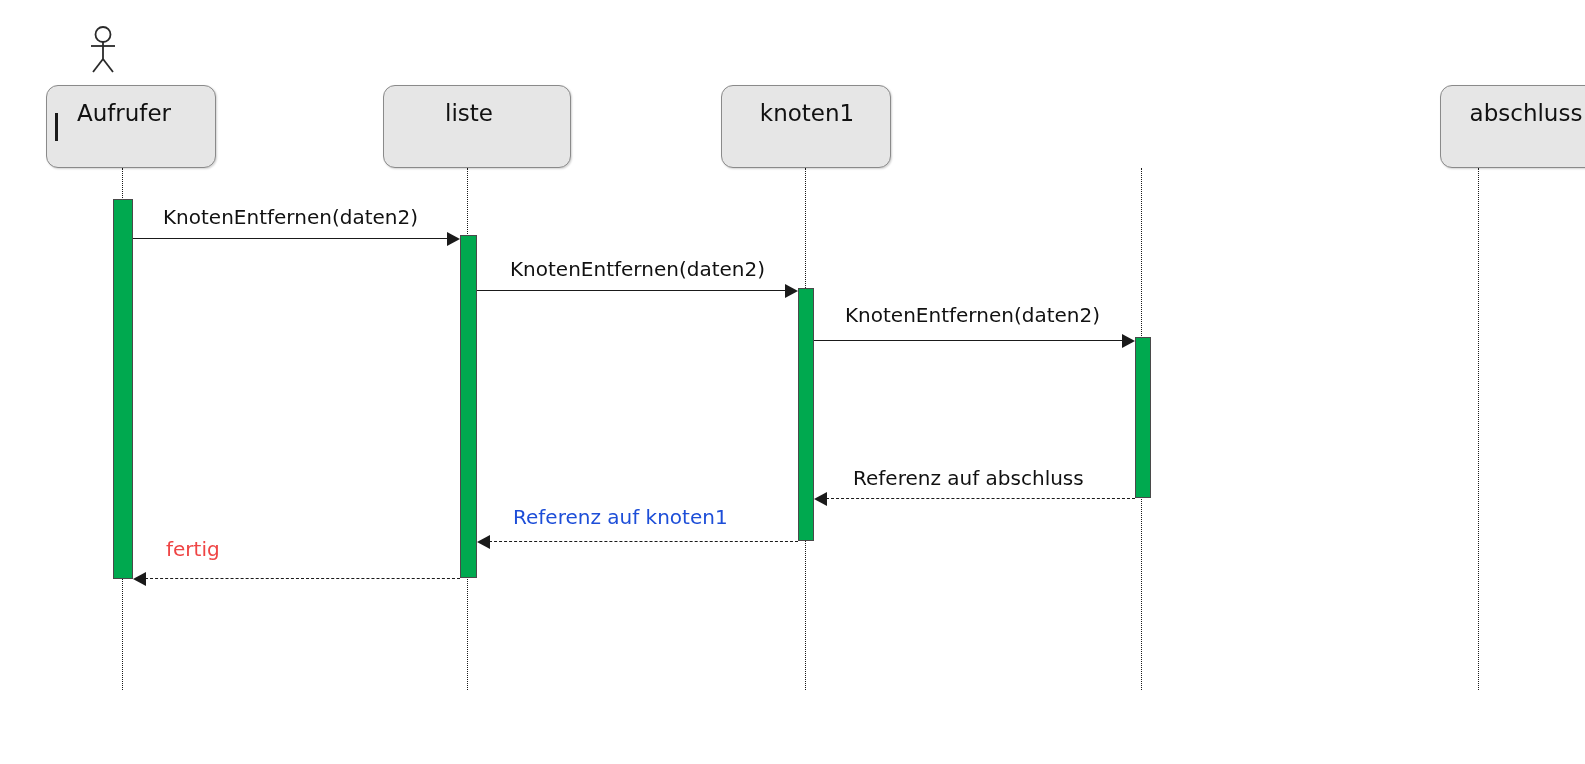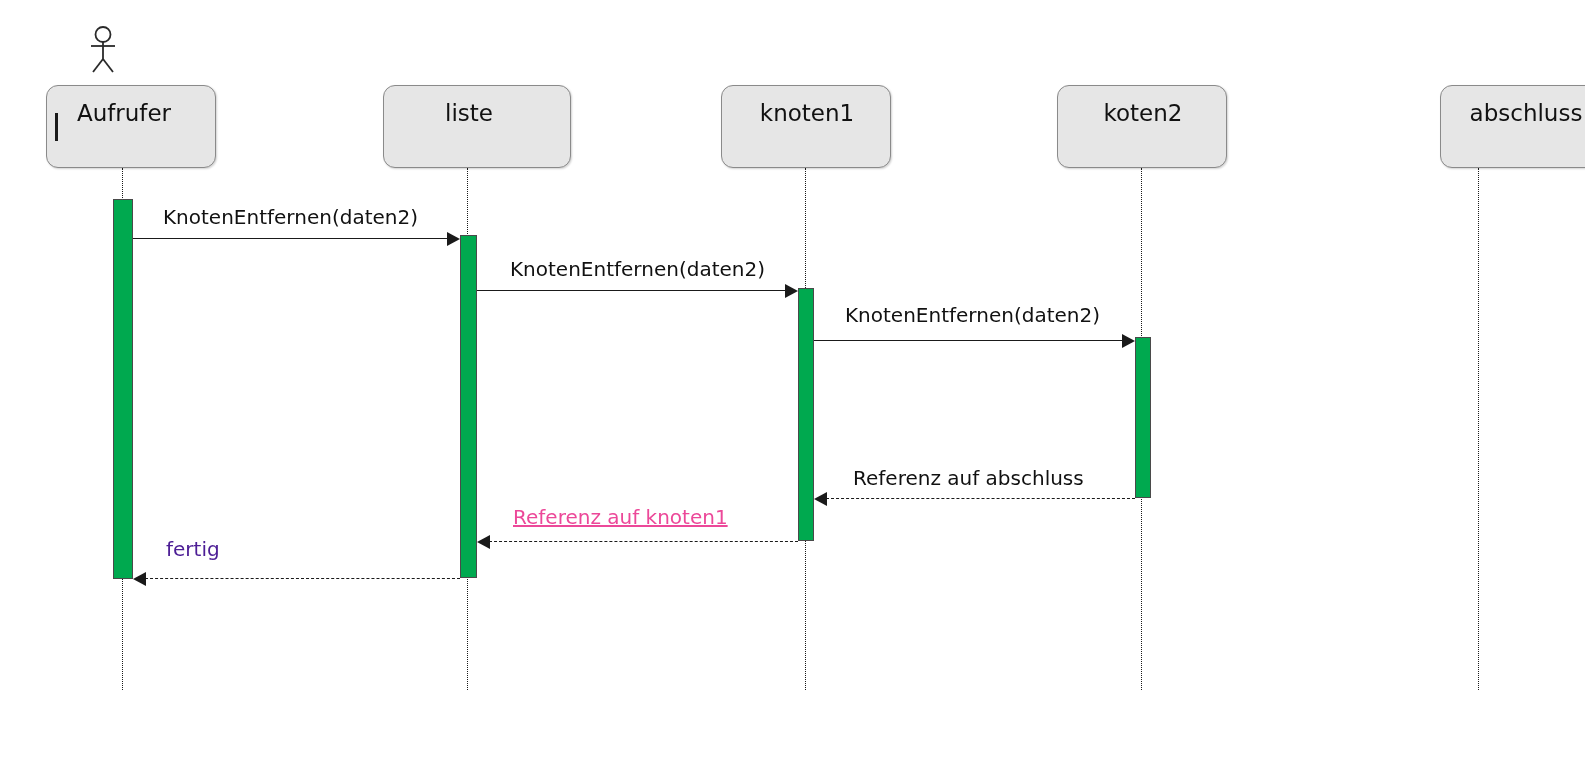--- a/index.html
+++ b/index.html
@@ -105,40 +105,37 @@
     <div class="arrowhead right" style="top: 284px; left: 785px; border-left-color: rgb(26, 26, 26);"></div>
     <div class="msg-label" style="left: 510px; top: 257px; color: rgb(17, 17, 17);">KnotenEntfernen(daten2)</div>
     <div class="msg-line" style="top: 340px; width: 309px; left: 814px; border-top-color: rgb(26, 26, 26);"></div>
     <div class="arrowhead right" style="top: 334px; left: 1122px; border-left-color: rgb(26, 26, 26);"></div>
     <div class="msg-label" style="left: 845px; top: 303px; color: rgb(17, 17, 17);">KnotenEntfernen(daten2)</div>
     <div class="msg-line dashed" style="top: 498px; width: 309px; left: 826px; border-top-color: rgb(26, 26, 26);"></div>
     <div class="arrowhead left" style="top: 492px; left: 814px; border-right-color: rgb(26, 26, 26);"></div>
     <div class="msg-label" style="left: 853px; top: 466px; color: rgb(17, 17, 17);">Referenz auf abschluss</div>
     <div class="msg-line dashed" style="top: 541px; width: 309px; left: 489px; border-top-color: rgb(26, 26, 26);"></div>
     <div class="arrowhead left" style="top: 535px; left: 477px; border-right-color: rgb(26, 26, 26);"></div>
-    <div class="msg-label" style="left: 513px; top: 505px; color: #ec4899; text-decoration: underline;">Referenz auf knoten1</div>
+    <div class="msg-label" style="left: 513px; top: 505px; color: #1d4ed8;">Referenz auf knoten1</div>
     <div class="msg-line dashed" style="top: 578px; width: 315px; left: 145px; border-top-color: rgb(26, 26, 26);"></div>
     <div class="arrowhead left" style="top: 572px; left: 133px; border-right-color: rgb(26, 26, 26);"></div>
-    <div class="msg-label" style="left: 166px; top: 537px; color: #4c1d95;">fertig</div>
+    <div class="msg-label" style="left: 166px; top: 537px; color: #ef4444;">fertig</div>
     <div class="lifeline-box" style="left: 46px; top: 85px; width: 170px; height: 83px; background: rgb(230, 230, 230); border-color: rgb(138, 138, 138);">
       <div class="lifeline-label" style="left: 77px; color: rgb(17, 17, 17);">Aufrufer</div>
       <div class="text-caret" style="left: 8px; top: 27px; height: 28px;"></div>
     </div>
     <div class="actor-figure" style="left: 83px; top: 22px; width: 56px; height: 56px;"><svg width="56" height="56" viewBox="0 0 56 56" aria-hidden="true">
         <circle cx="20" cy="12.5" r="7.5" fill="none" stroke="#2a2a2a" stroke-width="1.8"></circle>
         <line x1="20" y1="20" x2="20" y2="37" stroke="#2a2a2a" stroke-width="1.8"></line>
         <line x1="8" y1="24" x2="32" y2="24" stroke="#2a2a2a" stroke-width="1.8"></line>
         <line x1="20" y1="37" x2="10" y2="50" stroke="#2a2a2a" stroke-width="1.8"></line>
         <line x1="20" y1="37" x2="30" y2="50" stroke="#2a2a2a" stroke-width="1.8"></line>
       </svg></div>
     <div class="lifeline-box" style="left: 383px; top: 85px; width: 188px; height: 83px; background: rgb(230, 230, 230); border-color: rgb(138, 138, 138);">
       <div class="lifeline-label" style="left: 85px; color: rgb(17, 17, 17);">liste</div>
     </div>
     <div class="lifeline-box" style="left: 721px; top: 85px; width: 170px; height: 83px; background: rgb(230, 230, 230); border-color: rgb(138, 138, 138); padding-left: 16px;">
       <div class="lifeline-label" style="left: 85px; color: rgb(17, 17, 17);">knoten1</div>
     </div>
-    <div class="lifeline-box" style="left: 1057px; top: 85px; width: 170px; height: 83px; background: rgb(230, 230, 230); border-color: rgb(138, 138, 138);">
-      <div class="lifeline-label" style="left: 85px; color: rgb(17, 17, 17);">koten2</div>
-    </div>
     <div class="lifeline-box" style="left: 1440px; top: 85px; width: 170px; height: 83px; background: rgb(230, 230, 230); border-color: rgb(138, 138, 138);">
       <div class="lifeline-label" style="left: 85px; color: rgb(17, 17, 17);">abschluss</div>
     </div>
   </div>
 
 </body></html>

